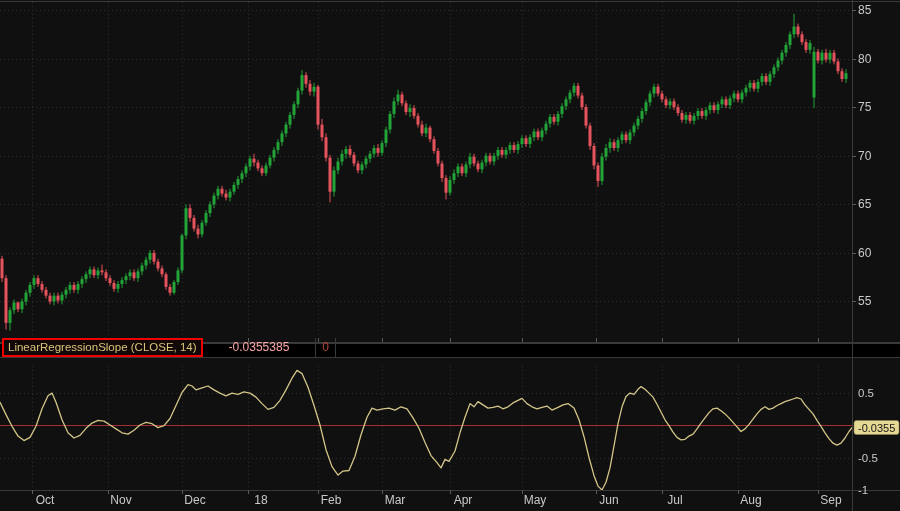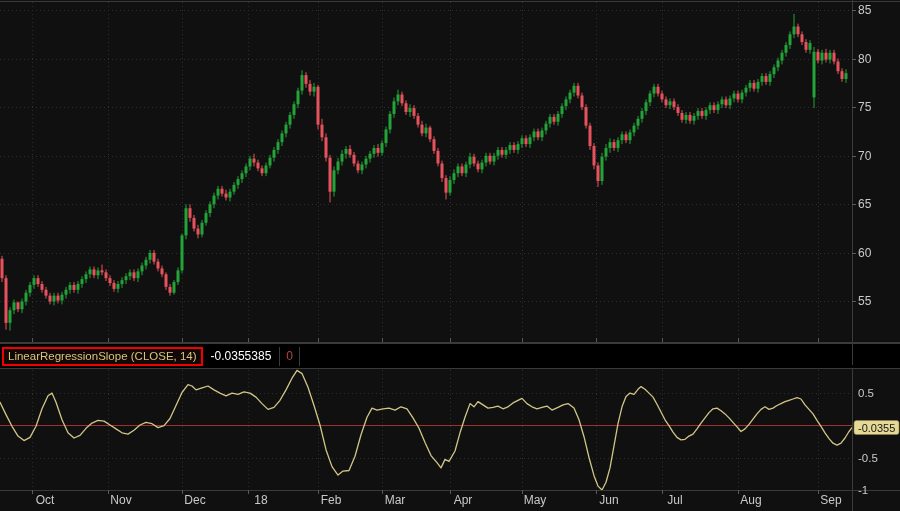--- a/index.html
+++ b/index.html
@@ -1,24 +1,24 @@
 <!DOCTYPE html>
 <html><head>
 <meta charset="utf-8">
 <style>
   html,body{margin:0;padding:0;background:#000;}
   #app{position:relative;width:900px;height:511px;background:#101010;overflow:hidden;
        font-family:"Liberation Sans",sans-serif;}
   #chart-svg{position:absolute;left:0;top:0;}
-  #indicator-row{position:absolute;left:0;top:343px;width:900px;height:26px;background:#000;
+  #indicator-row{position:absolute;left:0;top:343px;width:900px;height:15px;background:#000;
     border-top:1px solid #3a3a3a;border-bottom:1px solid #3a3a3a;box-sizing:border-box;
-    display:flex;align-items:center;font-size:12px;z-index:2;}
+    display:flex;align-items:flex-end;font-size:12px;z-index:2;}
   .ind-label{margin-left:2px;border:2px solid #f20000;background:#120808;color:#d8c57a;
     padding:0 4px;height:15px;line-height:15px;font-size:11.5px;white-space:nowrap;}
-  .ind-value{color:#ffffff;padding:0 8px;height:19px;line-height:19px;
+  .ind-value{color:#fca5a5;padding:0 26px;height:19px;line-height:19px;
     border-right:1px solid #3a3a3a;white-space:nowrap;}
   .ind-zero{color:#b4443c;padding:0 6px;height:19px;line-height:19px;
     border-right:1px solid #3a3a3a;}
   .axis-vsep{position:absolute;left:852px;top:0;width:1px;height:21px;background:#3a3a3a;}
 </style>
 </head>
 <body>
 
 <div id="app">
   <svg id="chart-svg" width="900" height="511">

